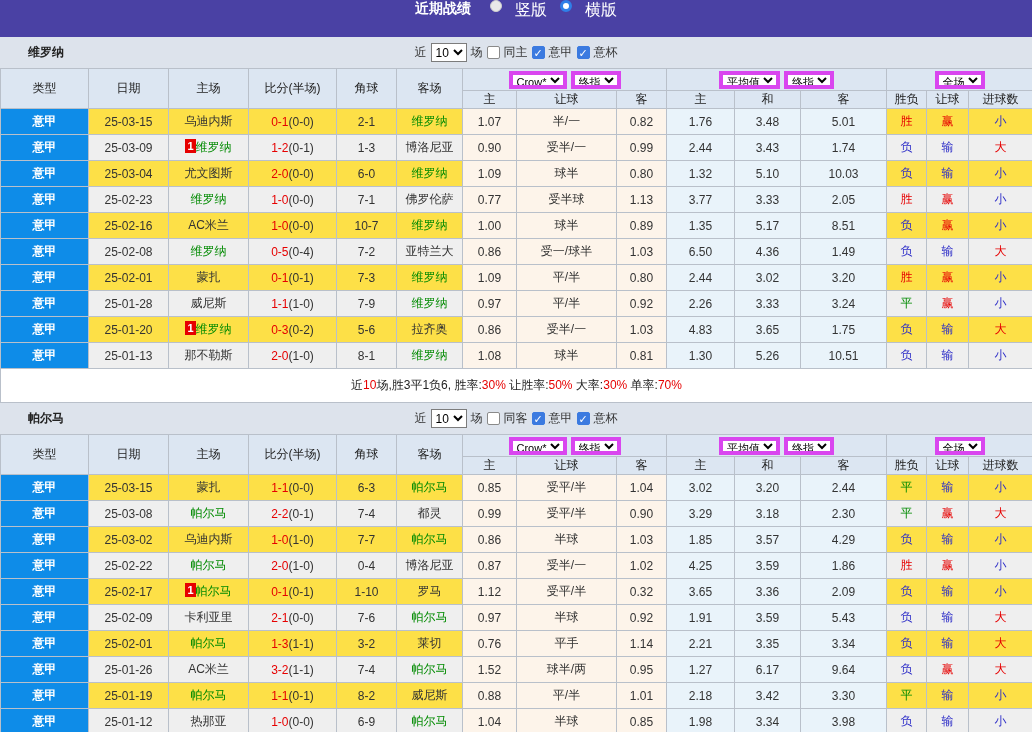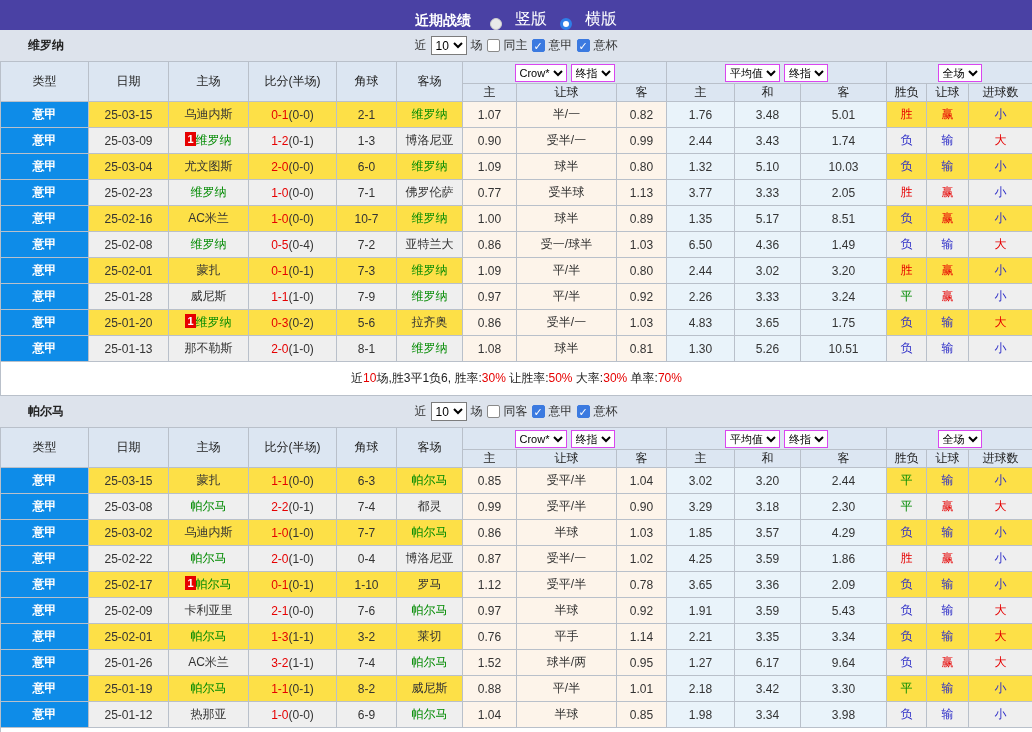--- a/index.html
+++ b/index.html
@@ -2,38 +2,38 @@
 <html><head>
 <meta charset="utf-8">
 <style>
   * { box-sizing: border-box; margin: 0; padding: 0; }
   html,body { width:1032px; }
   body {
     font-family: "Liberation Sans", "DejaVu Sans", sans-serif;
     background:#dde3ec; height:732px; overflow:hidden; font-size:12px; color:#333;
   }
   
-  .topbar { height:30px; background:#4a41a4; display:flex; align-items:flex-end; justify-content:center; gap:13px; }
+  .topbar { height:37px; background:#4a41a4; display:flex; align-items:flex-start; justify-content:center; gap:13px; }
   .topbar .title { color:#fff; font-weight:bold; font-size:14px; margin-right:6px; }
   .topbar label { color:#fff; font-size:16px; display:flex; align-items:center; gap:4px; }
   .radio-off { width:12px; height:12px; border-radius:50%; background:#e9e9e9; border:1px solid #cfcfcf; display:inline-block; }
   .radio-on  { width:12px; height:12px; border-radius:50%; background:#fff; border:3px solid #2f7fe8; display:inline-block; }
   
   .filter-row { height:31px; position:relative; display:flex; align-items:center; justify-content:center; gap:4px; }
   .filter-row .team { position:absolute; left:28px; font-weight:bold; color:#222; }
   .filter-row select { height:19px; font-size:12px; border:1px solid #7c7c7c; background:#fff; }
   .cb { width:13px; height:13px; display:inline-block; vertical-align:-2px; border:1px solid #8a8a8a; background:#fff; border-radius:2px; }
   .cb.on { background:#3b7ae0; border-color:#3b7ae0; color:#fff; font-size:11px; line-height:13px; text-align:center; }
   
   table { width:1032px; border-collapse:collapse; table-layout:fixed; background:#fde047; border:1px solid #8e99ab; }
   th, td { border:1px solid #b9c0ca; text-align:center; overflow:hidden; white-space:nowrap; }
   thead th { background:#dce6f2; font-weight:normal; color:#222; }
   .hrow1 th { height:22px; }
   .hrow2 th { height:16px; font-size:12px; }
-  thead select { height:18px; font-size:11px; border:1px solid #d946ef; background:#fff; margin:0 2px; }
+  thead select { height:18px; font-size:11px; border:4px solid #d946ef; background:#fff; margin:0 2px; }
   tbody td { height:26px; }
   tbody tr:nth-child(even) td { background:#efefef; }
   td.c-league { background:#0e8ce8 !important; color:#fff; font-weight:bold; }
   td.c-odds { background:#fdf4ea !important; }
   td.c-avg  { background:#e9f3fa !important;margin-top:20px; }
   .hl { color:#008a00; }
   .badge { display:inline-block; background:#e60000; color:#fff; font-size:11px; font-weight:bold; padding:0 2px; line-height:14px; vertical-align:1px; }
   .ft { color:#e60000;margin-top:33px; }
   .ht { color:#333; }
   .t-red { color:#e60000; } .t-green { color:#008a00; } .t-blue { color:#2e2ec8; }
@@ -424,21 +424,21 @@
         </tr>
         <tr>
           <td class="c-league">意甲</td>
           <td class="c-date">25-02-17</td>
           <td class="c-team"><span class="badge">1</span><span class="hl">帕尔马</span></td>
           <td class="c-score"><span class="ft">0-1</span><span class="ht">(0-1)</span></td>
           <td class="c-corner">1-10</td>
           <td class="c-team"><span class="">罗马</span></td>
           <td class="c-odds">1.12</td>
           <td class="c-odds">受平/半</td>
-          <td class="c-odds">0.78</td>
+          <td class="c-odds">0.32</td>
           <td class="c-avg">3.65</td>
           <td class="c-avg">3.36</td>
           <td class="c-avg">2.09</td>
           <td class="c-res t-blue">负</td>
           <td class="c-let t-blue">输</td>
           <td class="c-goal t-blue">小</td>
         </tr>
         <tr>
           <td class="c-league">意甲</td>
           <td class="c-date">25-02-09</td>

